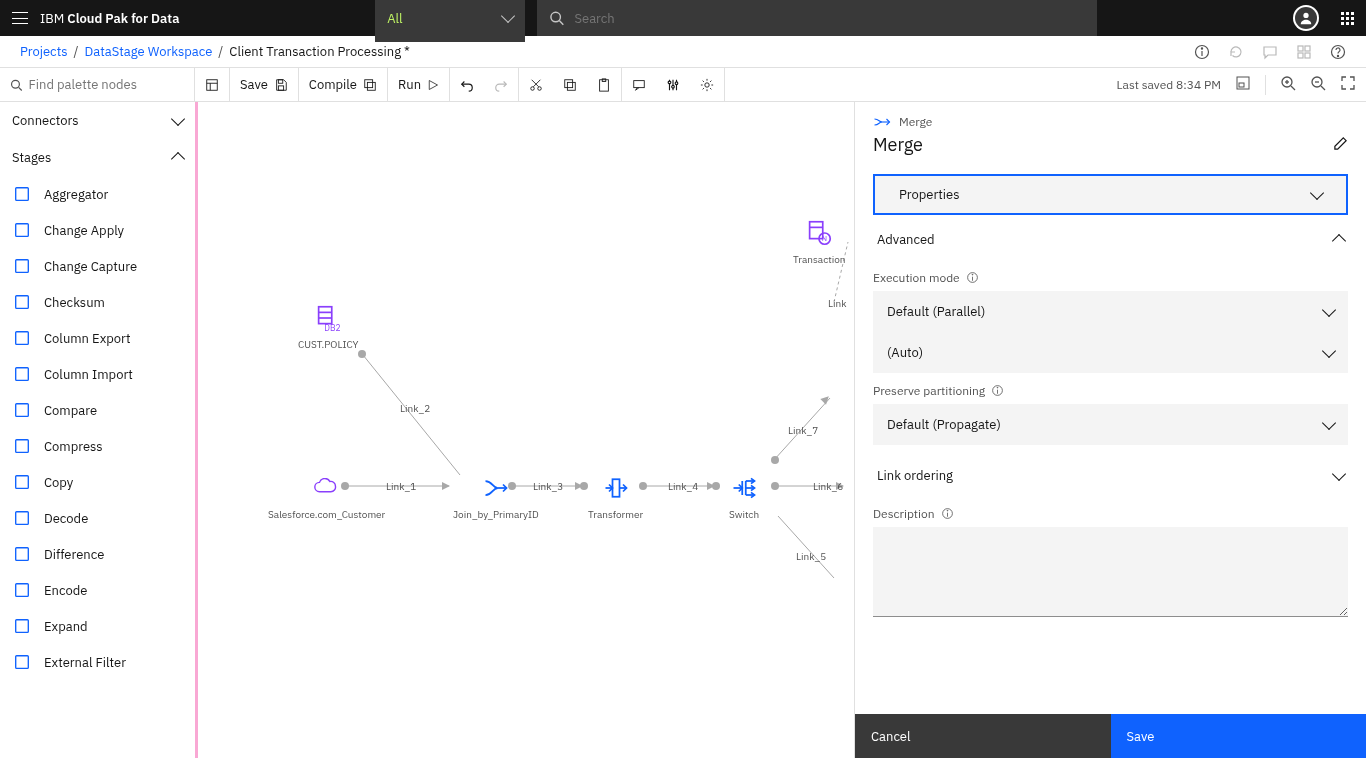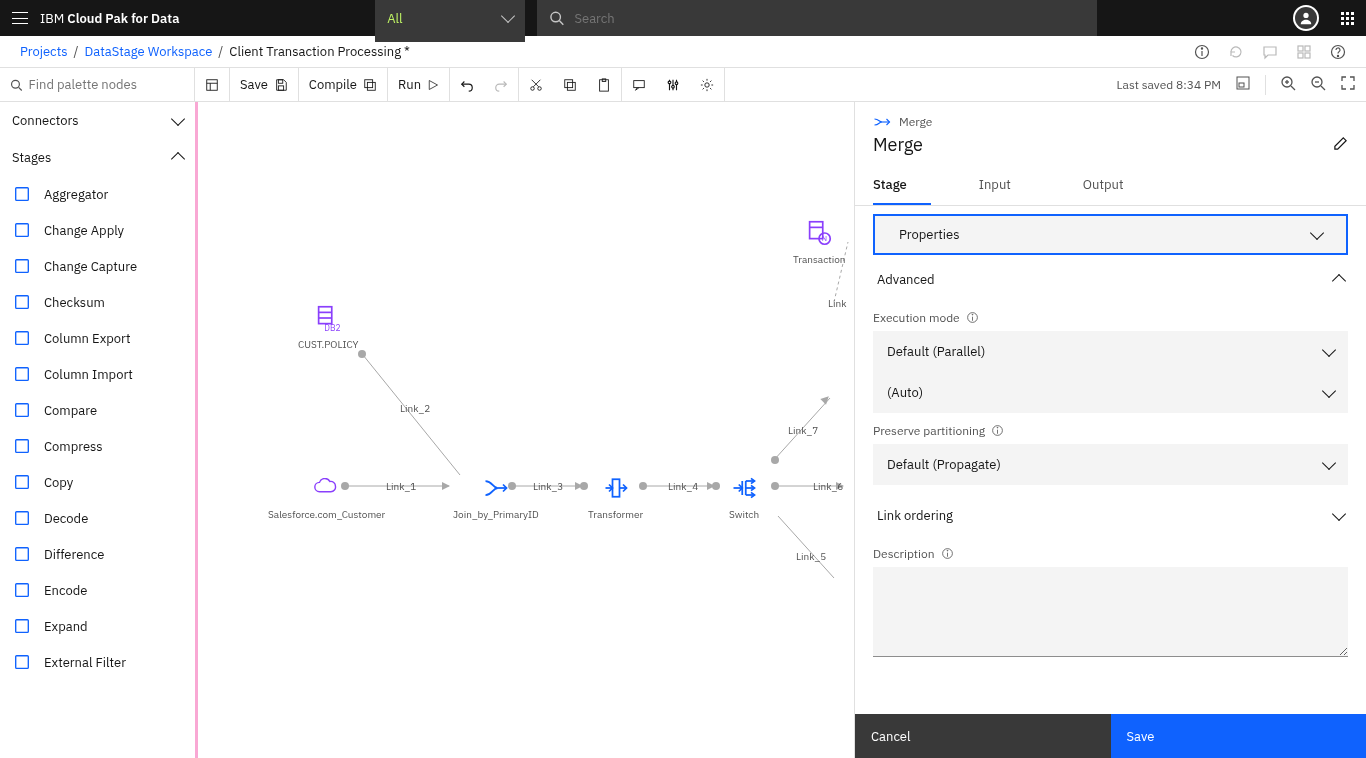--- a/index.html
+++ b/index.html
@@ -526,25 +526,20 @@
           </svg>
         <span>Merge</span>
       </div>
       <div class="pp-title">
         <span>Merge</span>
         <span><svg width="15" height="15" viewBox="0 0 16 16" fill="none" stroke="#161616" stroke-width="1.3">
               <path d="M11 2l3 3L5 14H2v-3z"></path>
             </svg></span>
       </div>
     </div>
-    <div class="pp-tabs">
-      <div class="pp-tab active">Stage</div>
-      <div class="pp-tab">Input</div>
-      <div class="pp-tab">Output</div>
-    </div>
     <div class="pp-body">
       <div class="accordion sel">
         <span>Properties</span>
           <span class="chev"></span>
       </div>
       <div class="accordion plain">
         <span>Advanced</span>
           <span class="chev up"></span>
       </div>
 

